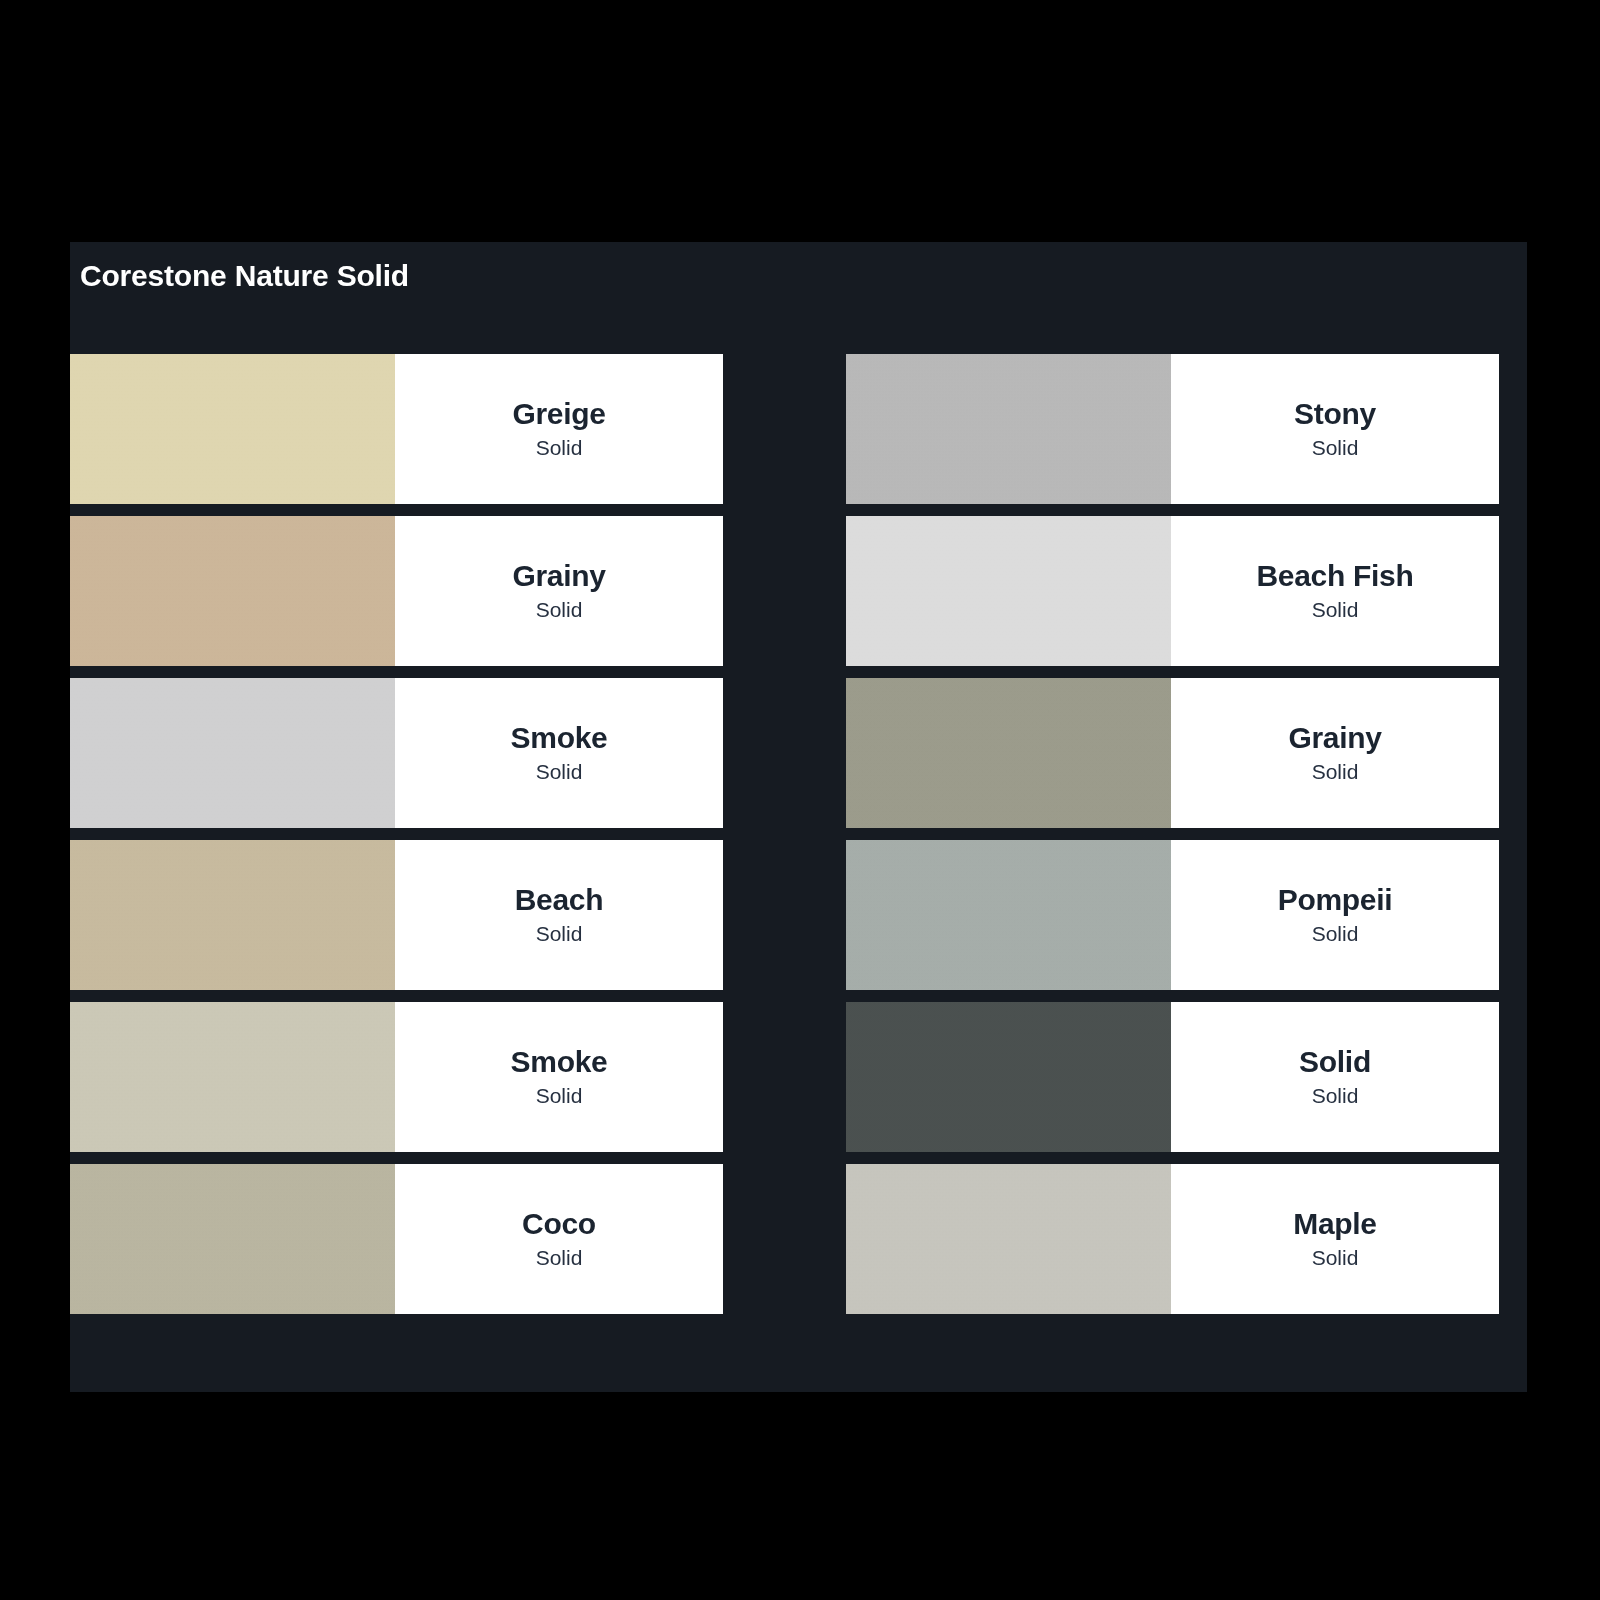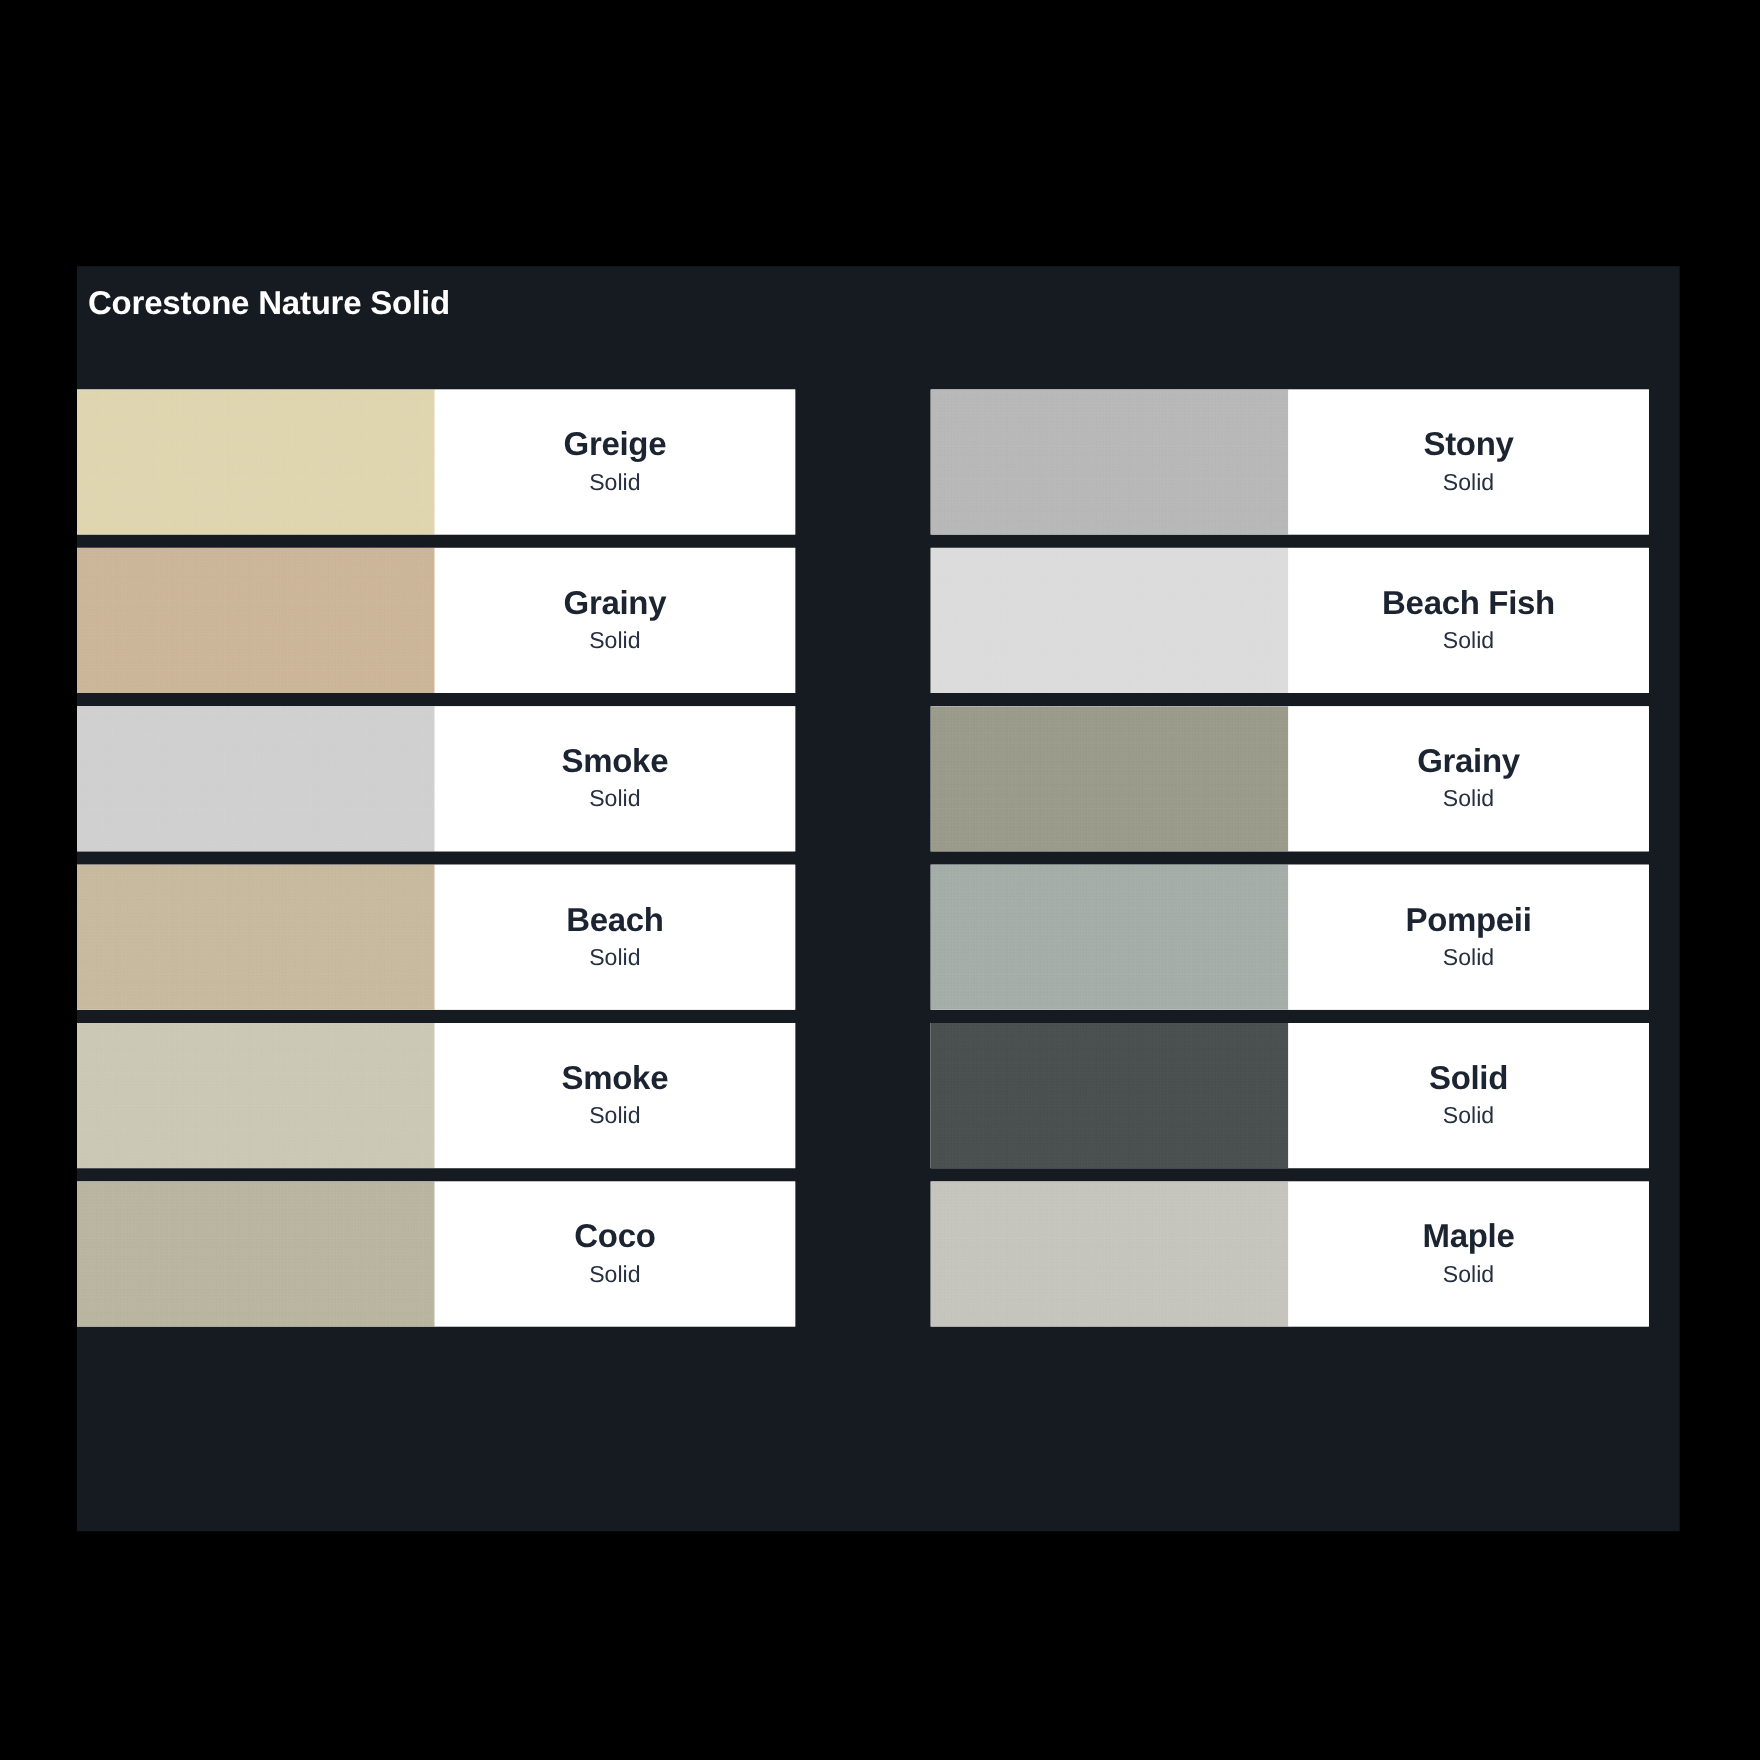--- a/index.html
+++ b/index.html
@@ -55,21 +55,21 @@
     display: grid;
     grid-template-columns: 653px 653px;
     column-gap: 123px;
     row-gap: 12px;
     padding: 0 0 0 0;
   }
 
   .swatch-card {
     display: flex;
     flex-direction: row;
-    height: 132px;
+    height: 150px;
     background: #FFFFFF;
     overflow: hidden;
   }
 
   .swatch-color {
     width: 325px;
     flex: 0 0 325px;
     height: 100%;
     position: relative;
   }

